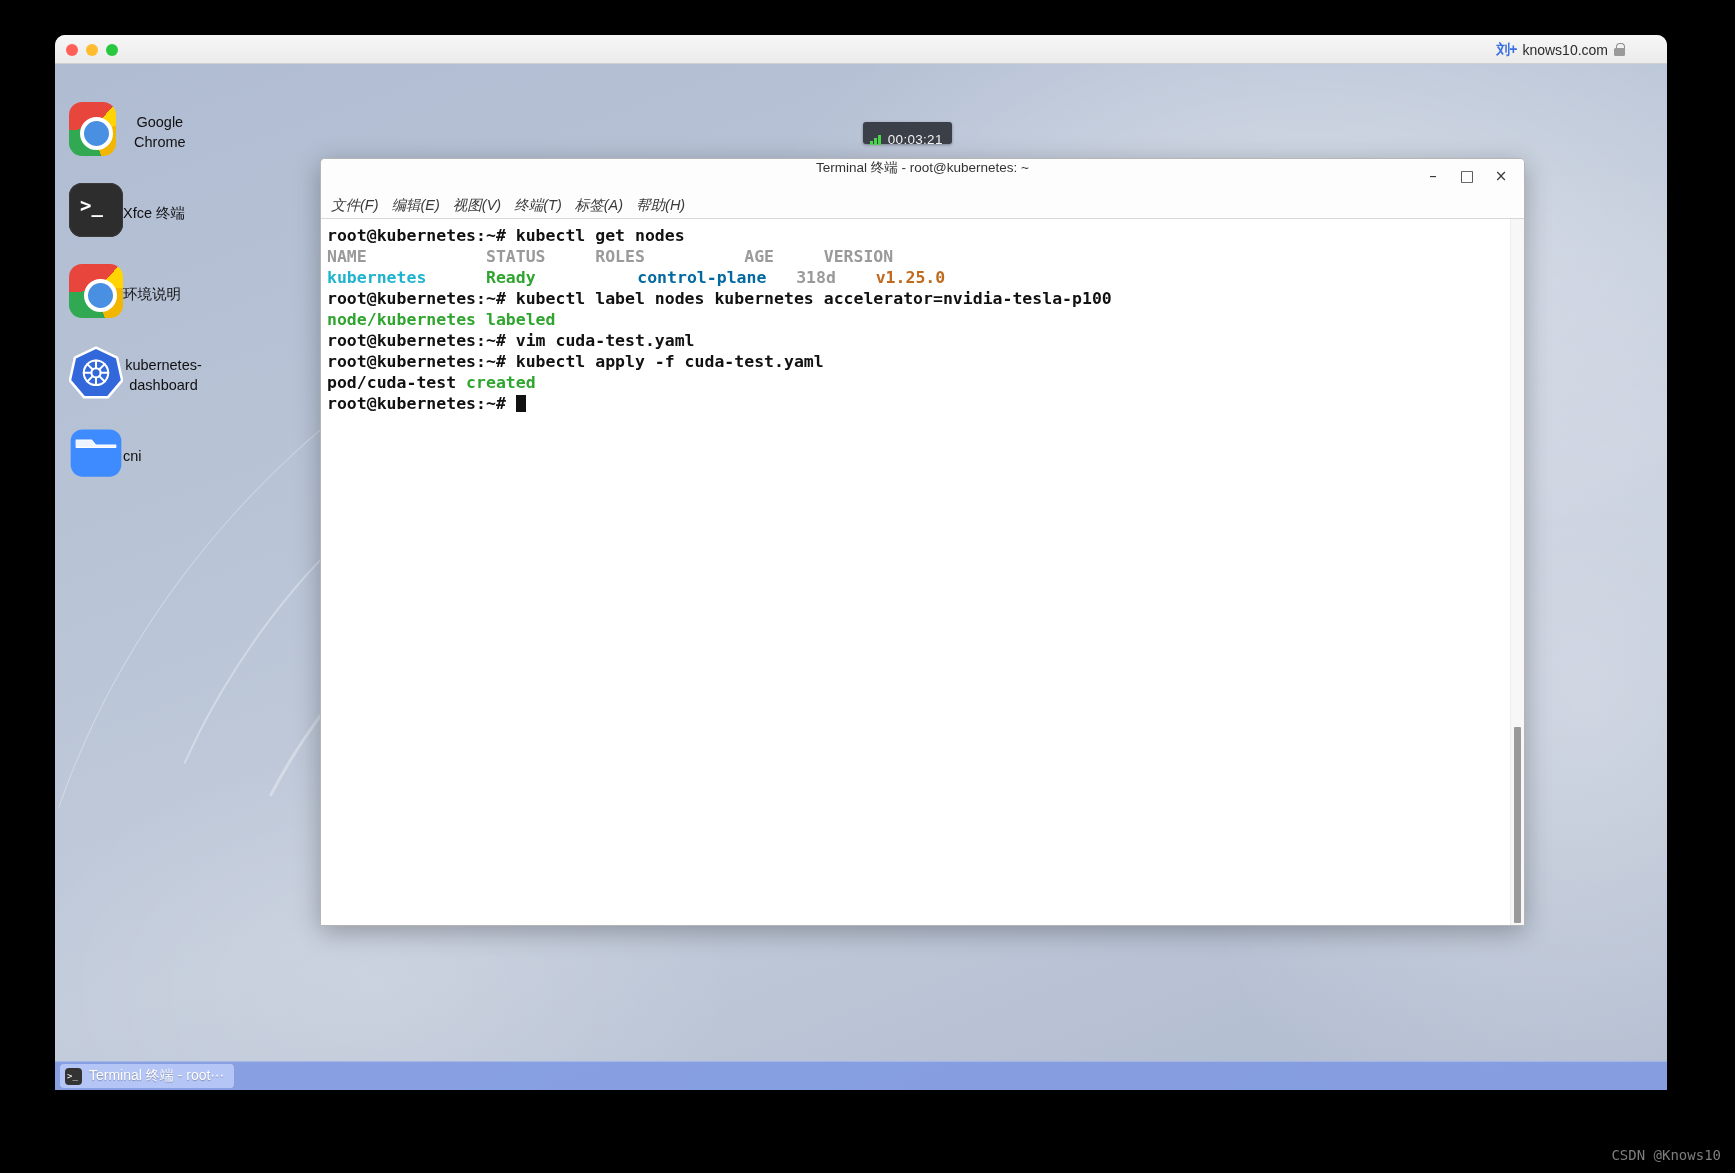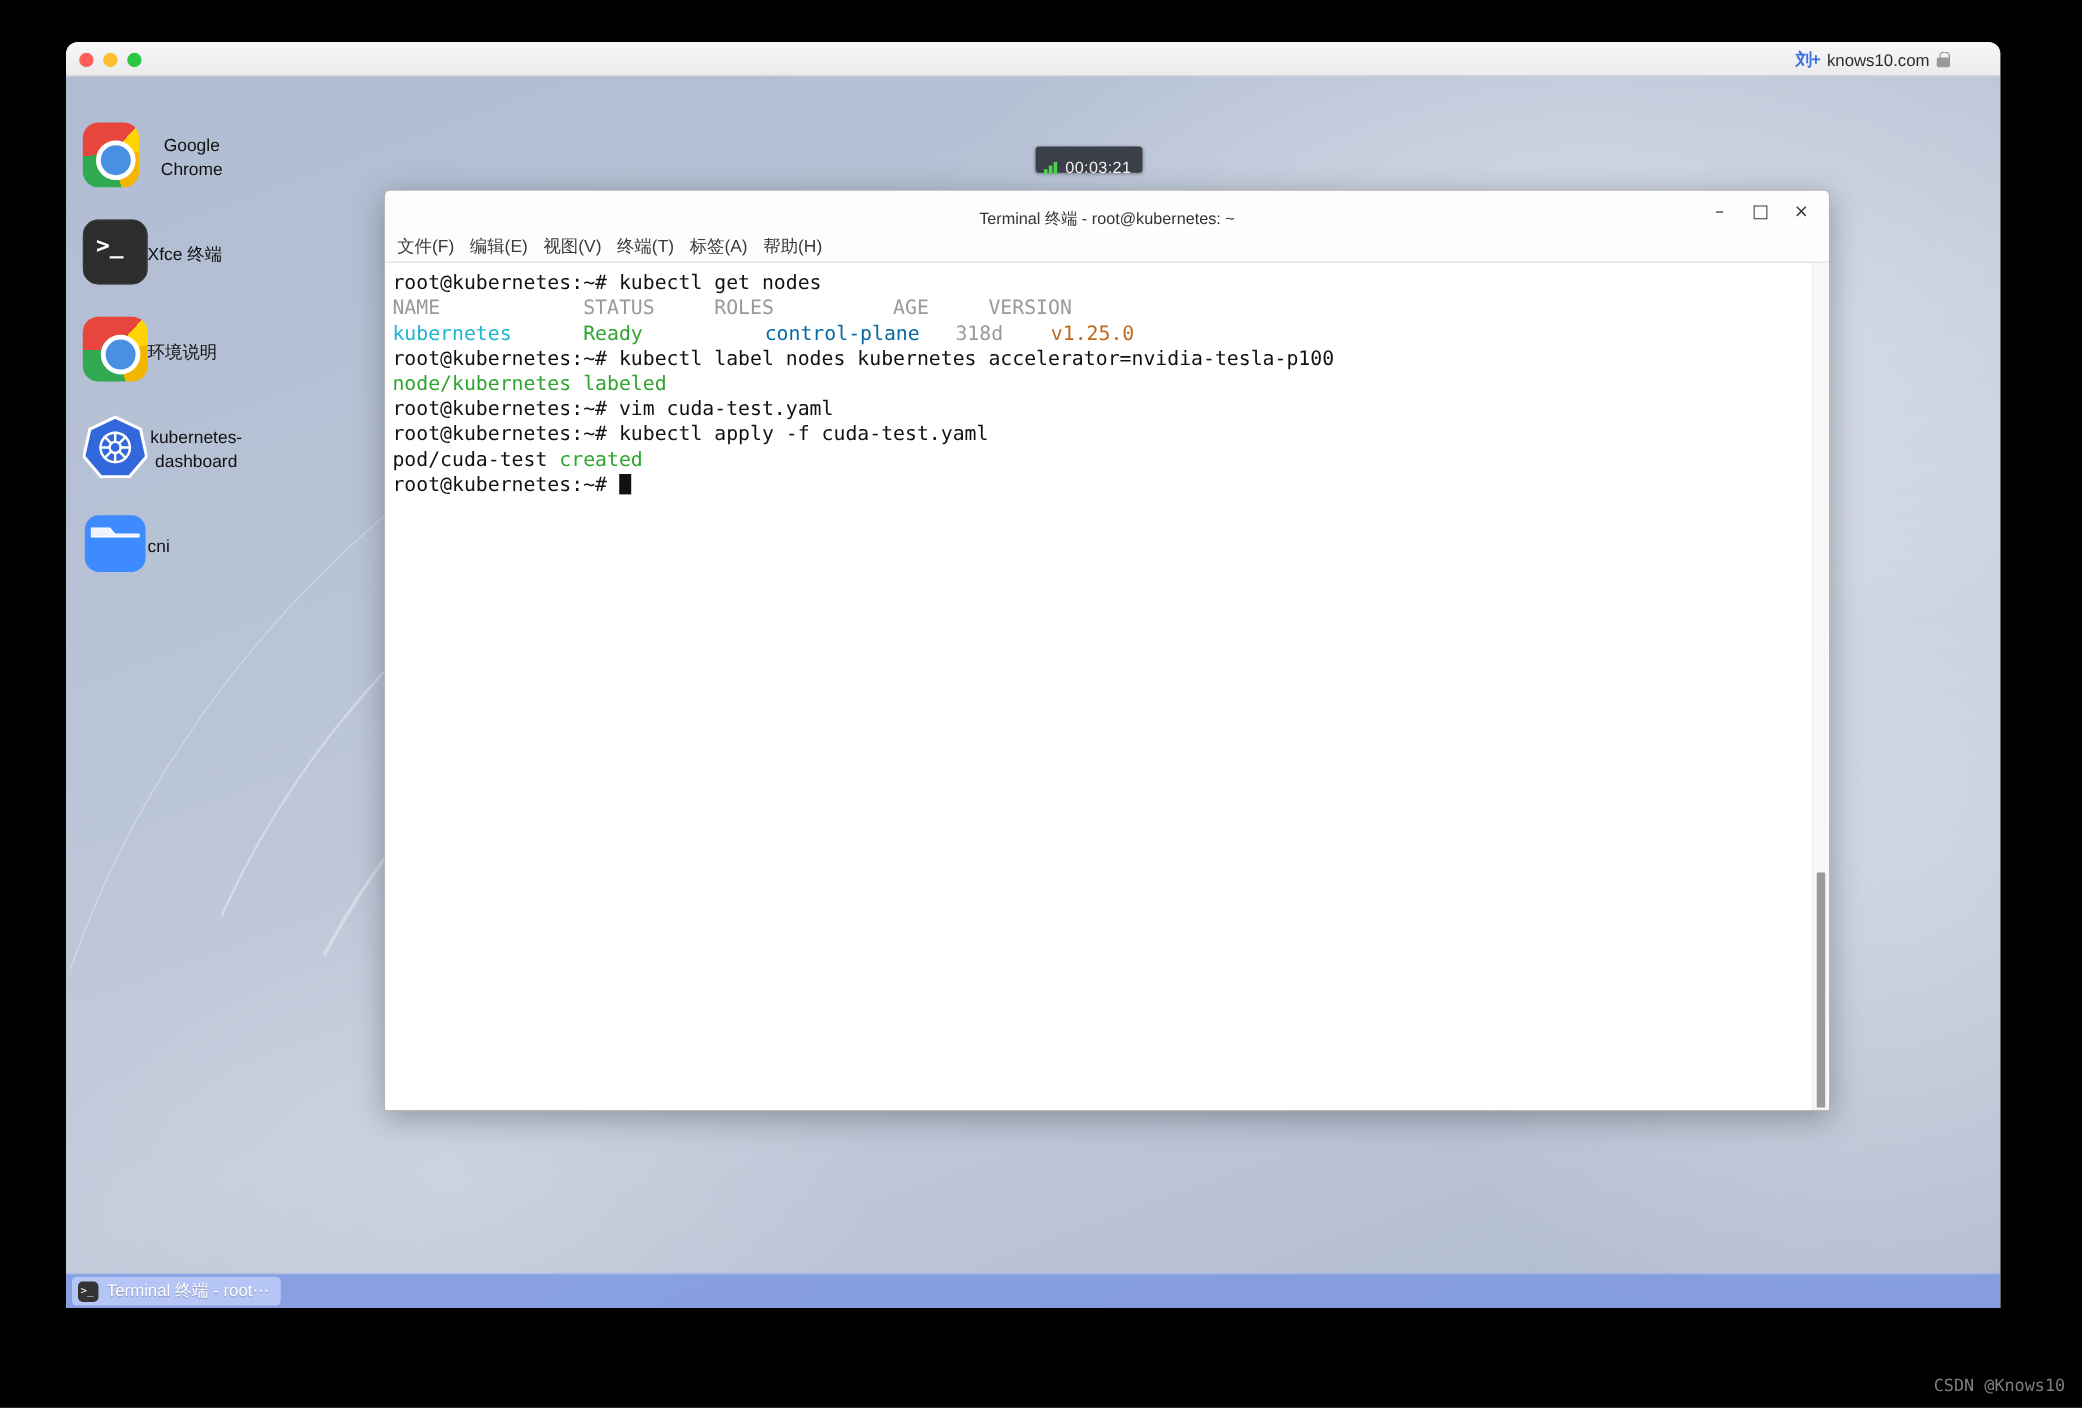--- a/index.html
+++ b/index.html
@@ -155,45 +155,45 @@
     background: #fff;
     border: 1px solid #b5b5b5;
     border-radius: 5px 5px 2px 2px;
     box-shadow: 0 6px 26px rgba(0,0,0,0.28);
     display: flex; flex-direction: column;
     overflow: hidden;
   }
   #terminal-titlebar {
     height: 33px; flex: none; position: relative;
     background: #fdfdfd;
-    display: flex; align-items: flex-end; justify-content: center;
+    display: flex; align-items: flex-start; justify-content: center;
   }
   #terminal-title { font-size: 13.5px; color: #333; }
   #win-controls {
     position: absolute; right: 6px; top: 0; height: 33px;
     display: flex; align-items: center;
   }
   .wc {
     width: 34px; height: 30px; display: flex; align-items: center; justify-content: center;
     color: #3a3a3a; font-size: 15px; cursor: pointer;
     font-family: "DejaVu Sans", sans-serif;
   }
 
   #terminal-menubar {
     height: 27px; flex: none;
     display: flex; align-items: center; padding-left: 5px; gap: 3px;
     background: #fdfdfd; border-bottom: 1px solid #d8d8d8;
   }
   .menu-item {
     font-size: 14.5px; color: #3a3a3a; padding: 2px 5px;
-    cursor: pointer; border-radius: 2px; white-space: nowrap;
+    cursor: pointer; border-radius: 2px; white-space: nowrap; font-style: italic;
   }
 
   #terminal-body {
-    flex: 1; position: relative; background: #fff; display: flex; overflow: hidden;
+    flex: 1; position: relative; background: #fff; display: flex; overflow: hidden; font-weight: bold;
   }
   #terminal-screen {
     flex: 1; padding: 6px 0 0 6px;
     font-family: "DejaVu Sans Mono", monospace;
     font-size: 16.5px; line-height: 21px;
     color: #111; white-space: pre;
     overflow: hidden;
   }
   #terminal-scrollbar {
     width: 14px; flex: none; background: #f7f7f7;

